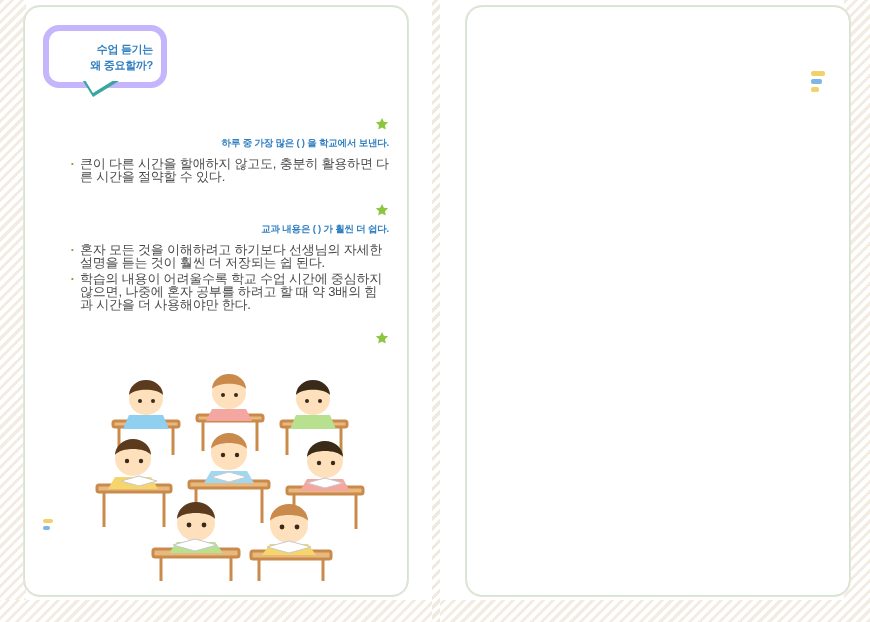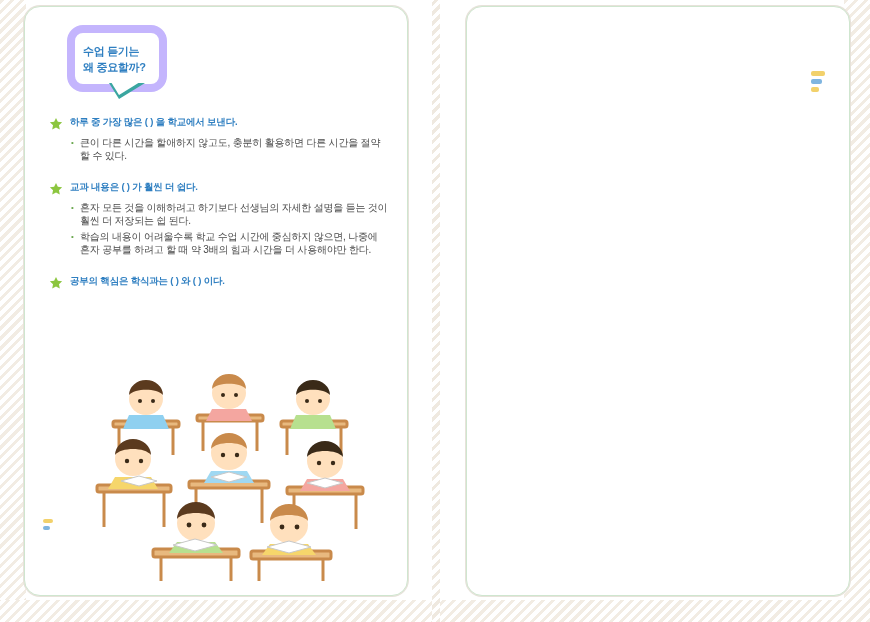--- a/index.html
+++ b/index.html
@@ -86,27 +86,26 @@
   }
 
   
   .bubble-wrap {
     position: absolute;
     left: 18px;
     top: 18px;
     width: 124px;
   }
   .bubble {
-    border: 8px solid #c4b5fd;
+    border: 6px solid #c4b5fd;
     border-radius: 16px;
     background: #ffffff;
     padding: 10px 8px 9px 8px;
-    text-align: left;
+    text-align: right;
     position: relative;
-    margin-left: 24px;
   }
   .bubble-line {
     color: #2f7fc1;
     font-size: 11px;
     font-weight: bold;
     line-height: 16px;
     letter-spacing: -0.3px;
   }
   .bubble-tail {
     position: absolute;
@@ -142,41 +141,42 @@
 
   
   .left-content {
     position: absolute;
     left: 24px;
     top: 108px;
     width: 340px;
   }
   .lead-row {
     display: flex;
-    align-items: center;
+    align-items: flex-end;
     gap: 7px;
     margin-bottom: 7px;
+    flex-direction: column;
   }
   .lead-text {
     color: #2f7fc1;
     font-size: 9.5px;
     font-weight: bold;
     letter-spacing: -0.2px;
     line-height: 14px;
   }
   .sub-list {
     margin: 0 0 18px 22px;
     padding: 0;
     list-style: none;
   }
   .sub-list li {
     position: relative;
     padding-left: 9px;
     color: #4a4a4a;
-    font-size: 10px;
+    font-size: 13px;
     line-height: 13px;
     letter-spacing: -0.2px;
     margin-bottom: 3px;
   }
   .sub-list li::before {
     content: "•";
     position: absolute;
     left: 0;
     top: 0;
     color: #6aa84f;
@@ -268,21 +268,20 @@
       <li>혼자 모든 것을 이해하려고 하기보다 선생님의 자세한 설명을 듣는 것이 훨씬 더 저장되는 쉽 된다.</li>
       <li>학습의 내용이 어려울수록 학교 수업 시간에 중심하지 않으면, 나중에 혼자 공부를 하려고 할 때 약 3배의 힘과 시간을 더 사용해야만 한다.</li>
     </ul>
 
     <div class="lead-row">
       <span class="star">
         <svg viewBox="0 0 24 24" width="14" height="14">
             <path d="M12 1.5l3.2 6.8 7.3.9-5.4 5 1.4 7.3L12 18l-6.5 3.5 1.4-7.3-5.4-5 7.3-.9z" fill="#8cc63f"></path>
           </svg>
       </span>
-      <span class="lead-text">공부의 핵심은 학식과는 (             ) 와 (             ) 이다.</span>
     </div>
     <ul class="sub-list">
     </ul>
   </div>
 
   <div class="illustration">
     <svg viewBox="0 0 340 230" width="340" height="230">
 
       <g stroke="#c98a4b" stroke-width="3" fill="none">
         <rect x="52" y="66" width="66" height="6" rx="2" fill="#e8b97f" stroke="#c98a4b"></rect>

